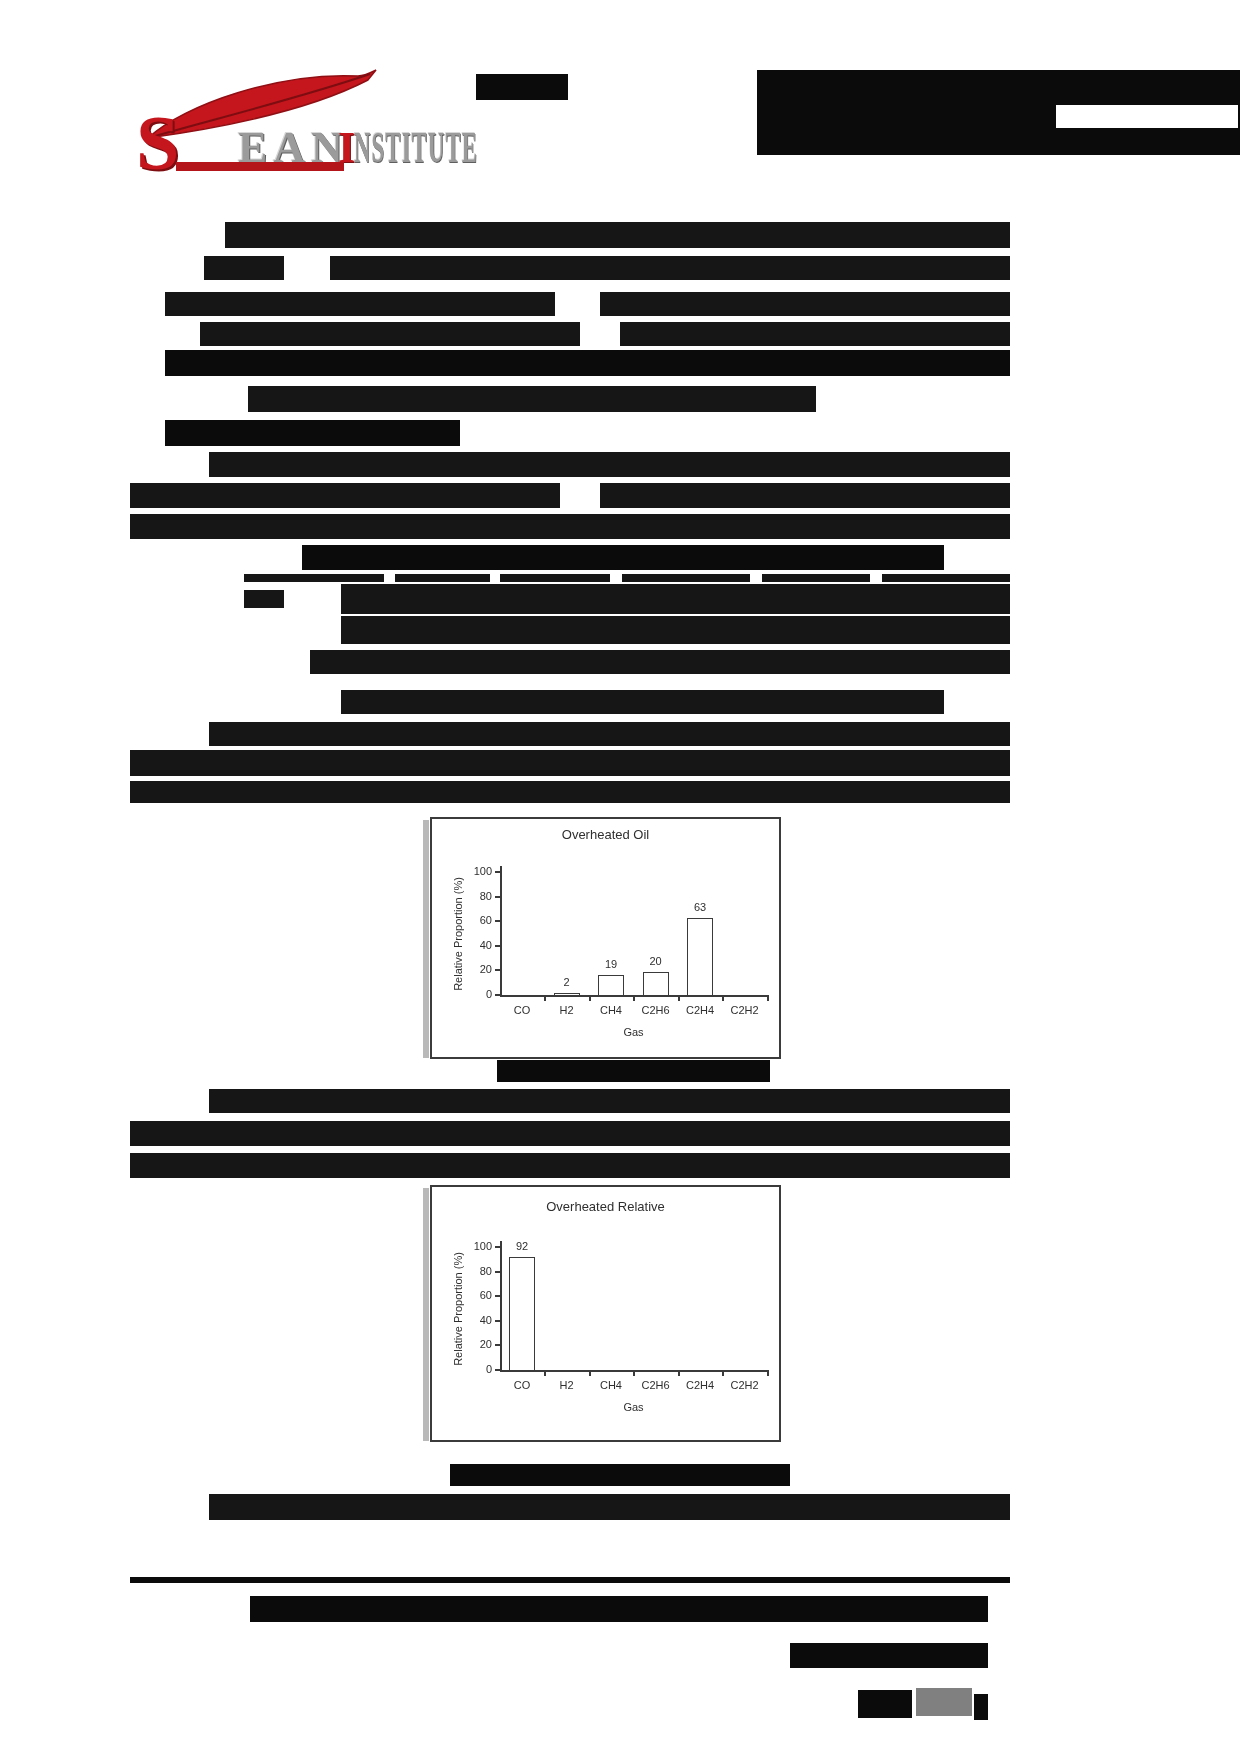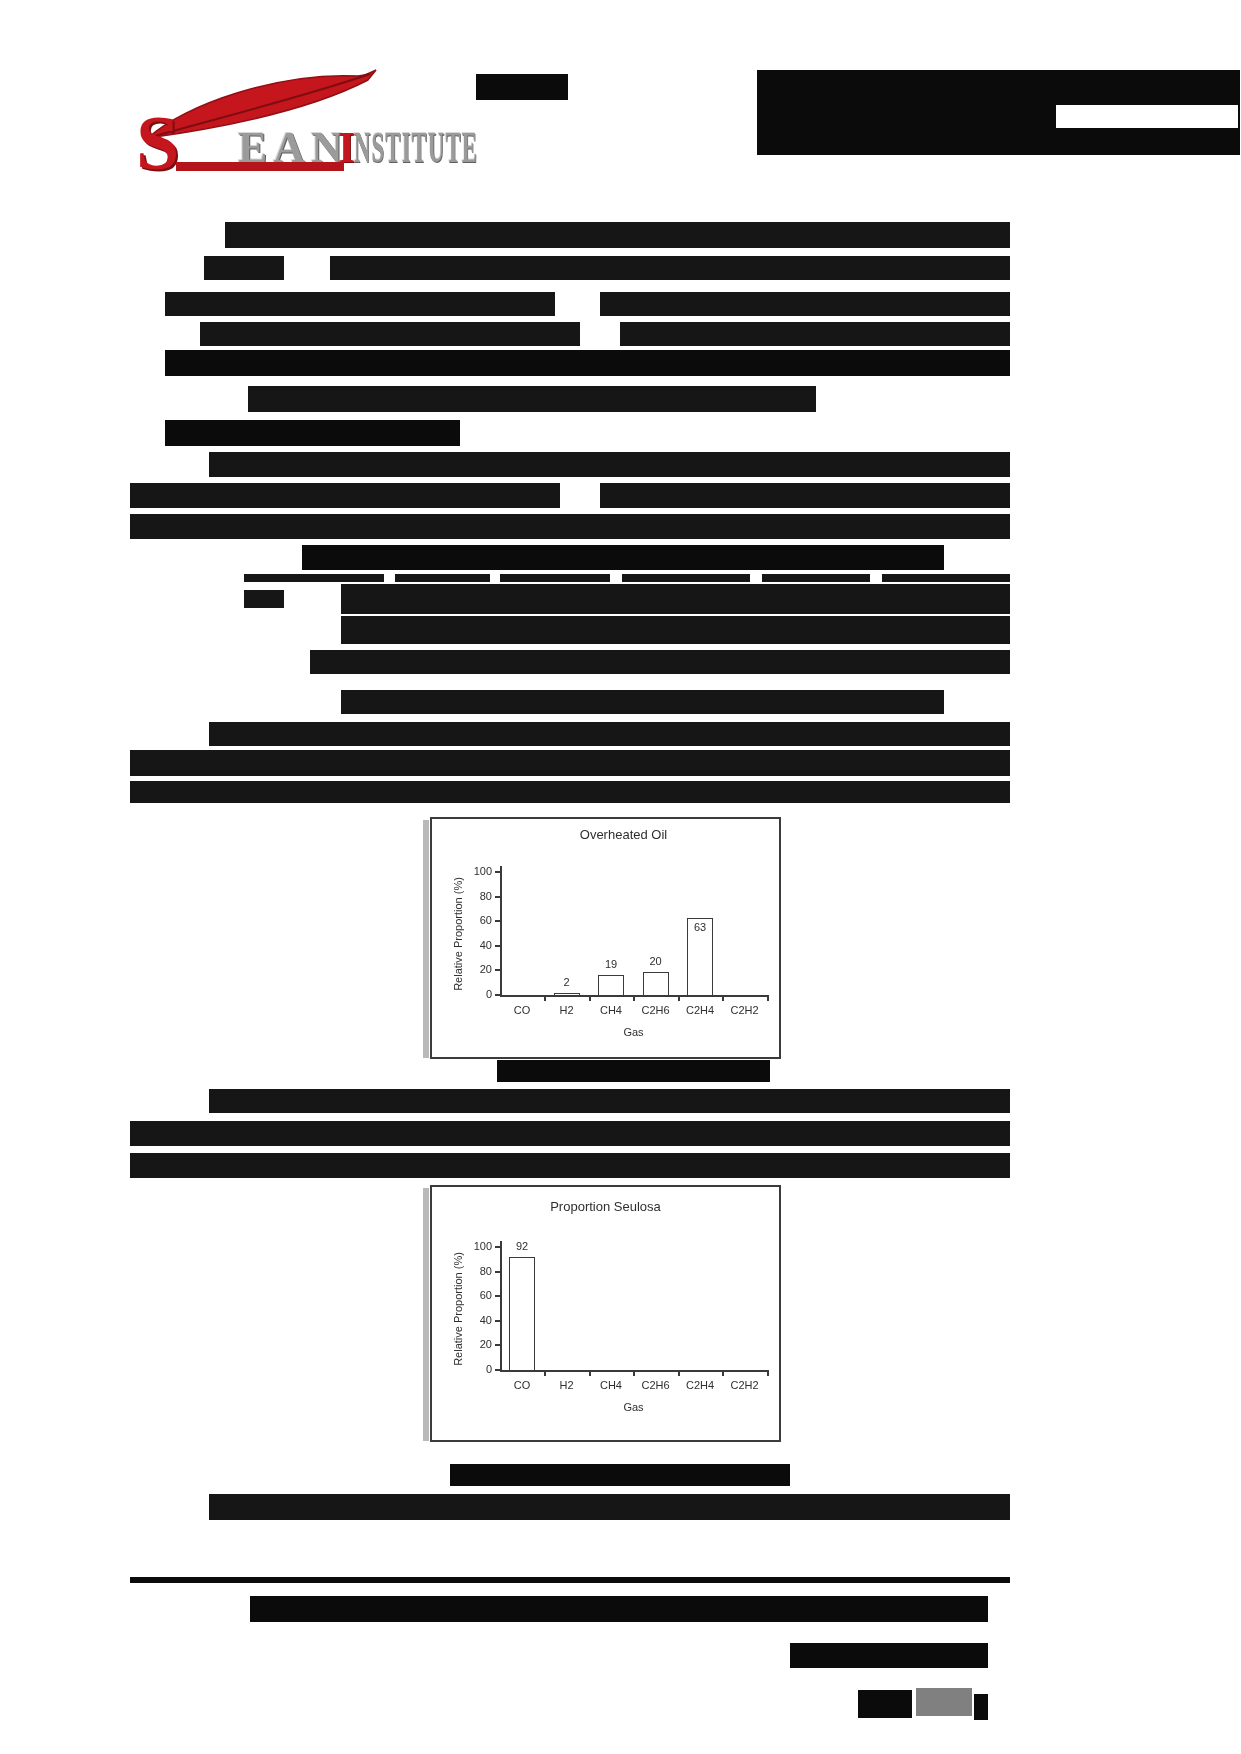--- a/index.html
+++ b/index.html
@@ -83,21 +83,21 @@
   <div class="r" style="left:341px;top:616px;width:669px;height:28px;"></div>
   <div class="r" style="left:310px;top:650px;width:700px;height:24px;"></div>
   <div class="r" style="left:341px;top:690px;width:603px;height:24px;"></div>
 
   <div class="r" style="left:209px;top:722px;width:801px;height:24px;"></div>
   <div class="r" style="left:130px;top:750px;width:880px;height:26px;"></div>
   <div class="r" style="left:130px;top:781px;width:880px;height:22px;"></div>
 
   <div class="fig-shadow" style="left:423px;top:820px;width:6px;height:238px;"></div>
   <div class="figure-box" id="chart-0" style="left:430px;top:817px;width:347px;height:238px;">
-    <div class="chart-title" style="top:8px;padding-left:18px;">Overheated Oil</div>
+    <div class="chart-title" style="top:8px;">Overheated Oil</div>
   <div class="ylab" style="left: 26px; top: 114.5px;">Relative Proportion (%)</div>
       <div class="axis" style="left: 68px; top: 47px; width: 2px; height: 131px;"></div>
       <div class="axis" style="left: 68px; top: 176px; width: 267px; height: 2px;"></div>
       <div class="ytick-label" style="left: 30px; top: 169px;">0</div>
       <div class="ytick-mark" style="left: 63px; top: 175px;"></div>
       <div class="ytick-label" style="left: 30px; top: 144.4px;">20</div>
       <div class="ytick-mark" style="left: 63px; top: 150.4px;"></div>
       <div class="ytick-label" style="left: 30px; top: 119.8px;">40</div>
       <div class="ytick-mark" style="left: 63px; top: 125.8px;"></div>
       <div class="ytick-label" style="left: 30px; top: 95.2px;">60</div>
@@ -116,34 +116,34 @@
       <div class="bar" style="left: 121.5px; top: 173.54px; width: 26px; height: 2.46px; background: rgb(255, 255, 255); border-top: 1.5px solid rgb(58, 58, 58); border-right: 1.5px solid rgb(58, 58, 58); border-bottom: none; border-left: 1.5px solid rgb(58, 58, 58); border-image: initial;"></div>
       <div class="bar-label" style="left: 134.5px; top: 156.54px;">2</div>
       <div class="cat-label" style="left: 134.5px; top: 185px;">H2</div>
       <div class="bar" style="left: 166px; top: 156.32px; width: 26px; height: 19.68px; background: rgb(255, 255, 255); border-top: 1.5px solid rgb(58, 58, 58); border-right: 1.5px solid rgb(58, 58, 58); border-bottom: none; border-left: 1.5px solid rgb(58, 58, 58); border-image: initial;"></div>
       <div class="bar-label" style="left: 179px; top: 139.32px;">19</div>
       <div class="cat-label" style="left: 179px; top: 185px;">CH4</div>
       <div class="bar" style="left: 210.5px; top: 152.63px; width: 26px; height: 23.37px; background: rgb(255, 255, 255); border-top: 1.5px solid rgb(58, 58, 58); border-right: 1.5px solid rgb(58, 58, 58); border-bottom: none; border-left: 1.5px solid rgb(58, 58, 58); border-image: initial;"></div>
       <div class="bar-label" style="left: 223.5px; top: 135.63px;">20</div>
       <div class="cat-label" style="left: 223.5px; top: 185px;">C2H6</div>
       <div class="bar" style="left: 255px; top: 98.51px; width: 26px; height: 77.49px; background: rgb(255, 255, 255); border-top: 1.5px solid rgb(58, 58, 58); border-right: 1.5px solid rgb(58, 58, 58); border-bottom: none; border-left: 1.5px solid rgb(58, 58, 58); border-image: initial;"></div>
-      <div class="bar-label" style="left: 268px; top: 81.51px; margin-top: 20px;">63</div>
+      <div class="bar-label" style="left: 268px; top: 81.51px;">63</div>
       <div class="cat-label" style="left: 268px; top: 185px;">C2H4</div>
       <div class="cat-label" style="left: 312.5px; top: 185px;">C2H2</div>
       <div class="xlab" style="left: 201.5px; top: 207px;">Gas</div>
     </div>
   <div class="rb" style="left:497px;top:1060px;width:273px;height:22px;"></div>
 
   <div class="r" style="left:209px;top:1089px;width:801px;height:24px;"></div>
   <div class="r" style="left:130px;top:1121px;width:880px;height:25px;"></div>
   <div class="r" style="left:130px;top:1153px;width:880px;height:25px;"></div>
 
   <div class="fig-shadow" style="left:423px;top:1188px;width:6px;height:253px;"></div>
   <div class="figure-box" id="chart-1" style="left:430px;top:1185px;width:347px;height:253px;">
-    <div class="chart-title" style="top:12px;">Proportion Seulosa</div>
+    <div class="chart-title" style="top:12px;">Overheated Relative</div>
   <div class="ylab" style="left: 26px; top: 121.5px;">Relative Proportion (%)</div>
       <div class="axis" style="left: 68px; top: 54px; width: 2px; height: 131px;"></div>
       <div class="axis" style="left: 68px; top: 183px; width: 267px; height: 2px;"></div>
       <div class="ytick-label" style="left: 30px; top: 176px;">0</div>
       <div class="ytick-mark" style="left: 63px; top: 182px;"></div>
       <div class="ytick-label" style="left: 30px; top: 151.4px;">20</div>
       <div class="ytick-mark" style="left: 63px; top: 157.4px;"></div>
       <div class="ytick-label" style="left: 30px; top: 126.8px;">40</div>
       <div class="ytick-mark" style="left: 63px; top: 132.8px;"></div>
       <div class="ytick-label" style="left: 30px; top: 102.2px;">60</div>

